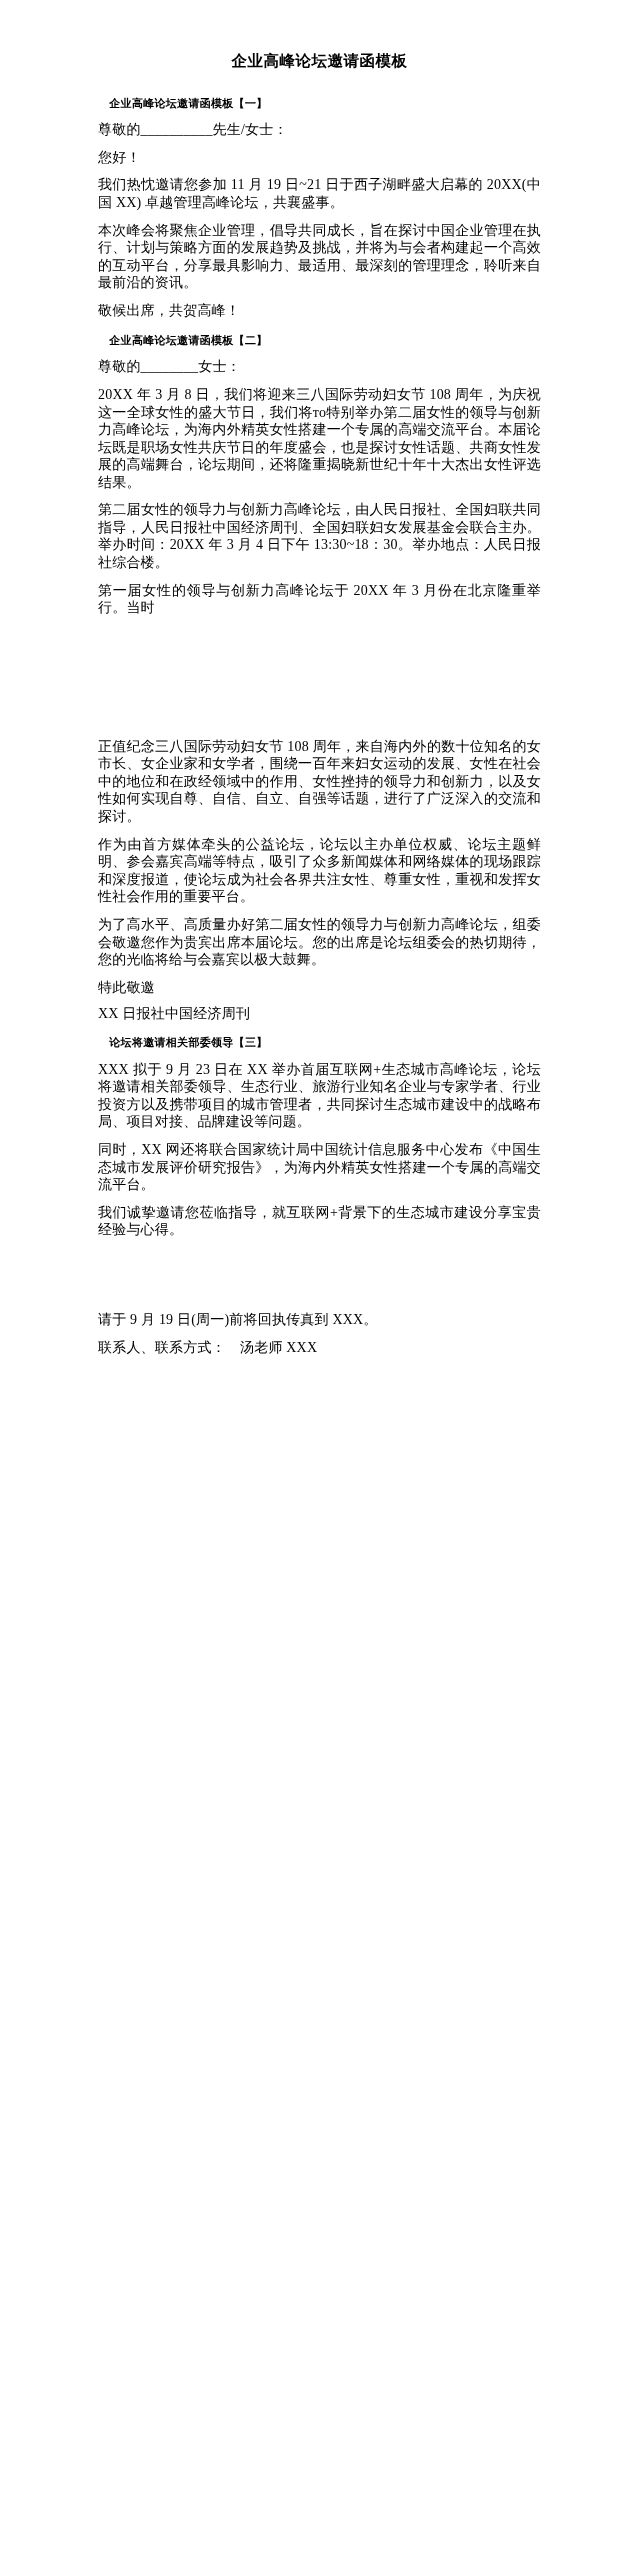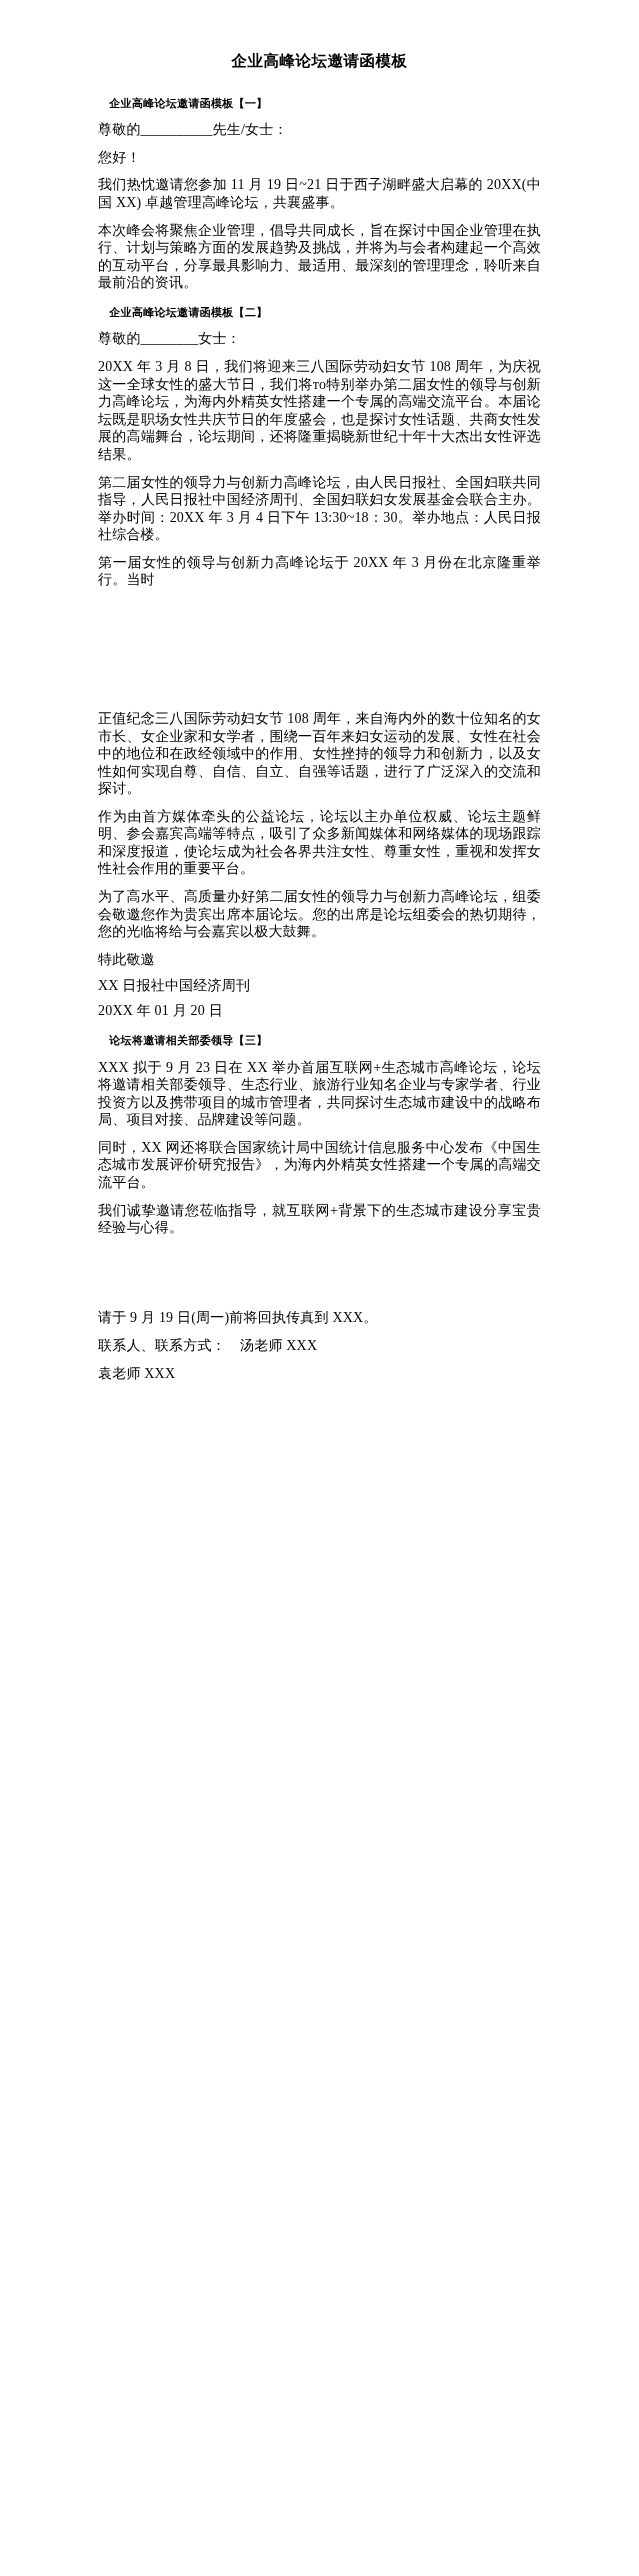--- a/index.html
+++ b/index.html
@@ -67,47 +67,46 @@
 
   <h1 class="doc-title">企业高峰论坛邀请函模板</h1>
 
   <div class="content">
 
     <div class="section-head">企业高峰论坛邀请函模板【一】</div>
     <p class="para">尊敬的__________先生/女士：</p>
     <p class="para">您好！</p>
     <p class="para">我们热忱邀请您参加 11 月 19 日~21 日于西子湖畔盛大启幕的 20XX(中国 XX) 卓越管理高峰论坛，共襄盛事。</p>
     <p class="para">本次峰会将聚焦企业管理，倡导共同成长，旨在探讨中国企业管理在执行、计划与策略方面的发展趋势及挑战，并将为与会者构建起一个高效的互动平台，分享最具影响力、最适用、最深刻的管理理念，聆听来自最前沿的资讯。</p>
+    <p class="para">敬候出席，共贺高峰！</p>
 
     <div class="section-head">企业高峰论坛邀请函模板【二】</div>
     <p class="para">尊敬的________女士：</p>
     <p class="para">20XX 年 3 月 8 日，我们将迎来三八国际劳动妇女节 108 周年，为庆祝这一全球女性的盛大节日，我们将то特别举办第二届女性的领导与创新力高峰论坛，为海内外精英女性搭建一个专属的高端交流平台。本届论坛既是职场女性共庆节日的年度盛会，也是探讨女性话题、共商女性发展的高端舞台，论坛期间，还将隆重揭晓新世纪十年十大杰出女性评选结果。</p>
     <p class="para">第二届女性的领导力与创新力高峰论坛，由人民日报社、全国妇联共同指导，人民日报社中国经济周刊、全国妇联妇女发展基金会联合主办。举办时间：20XX 年 3 月 4 日下午 13:30~18：30。举办地点：人民日报社综合楼。</p>
     <p class="para">第一届女性的领导与创新力高峰论坛于 20XX 年 3 月份在北京隆重举行。当时</p>
 
     <div class="blank-gap-lg"></div>
 
     <p class="para">正值纪念三八国际劳动妇女节 108 周年，来自海内外的数十位知名的女市长、女企业家和女学者，围绕一百年来妇女运动的发展、女性在社会中的地位和在政经领域中的作用、女性挫持的领导力和创新力，以及女性如何实现自尊、自信、自立、自强等话题，进行了广泛深入的交流和探讨。</p>
     <p class="para">作为由首方媒体牵头的公益论坛，论坛以主办单位权威、论坛主题鲜明、参会嘉宾高端等特点，吸引了众多新闻媒体和网络媒体的现场跟踪和深度报道，使论坛成为社会各界共注女性、尊重女性，重视和发挥女性社会作用的重要平台。</p>
     <p class="para">为了高水平、高质量办好第二届女性的领导力与创新力高峰论坛，组委会敬邀您作为贵宾出席本届论坛。您的出席是论坛组委会的热切期待，您的光临将给与会嘉宾以极大鼓舞。</p>
 
     <div class="sign-block">
       <p class="para">特此敬邀</p>
       <p class="para">XX 日报社中国经济周刊</p>
-      <p class="para">20XX 年 01 月 20 日</p>
     </div>
 
     <div class="section-head">论坛将邀请相关部委领导【三】</div>
     <p class="para">XXX 拟于 9 月 23 日在 XX 举办首届互联网+生态城市高峰论坛，论坛将邀请相关部委领导、生态行业、旅游行业知名企业与专家学者、行业投资方以及携带项目的城市管理者，共同探讨生态城市建设中的战略布局、项目对接、品牌建设等问题。</p>
     <p class="para">同时，XX 网还将联合国家统计局中国统计信息服务中心发布《中国生态城市发展评价研究报告》，为海内外精英女性搭建一个专属的高端交流平台。</p>
     <p class="para">我们诚挚邀请您莅临指导，就互联网+背景下的生态城市建设分享宝贵经验与心得。</p>
 
     <div class="tail-gap"></div>
 
     <p class="para">请于 9 月 19 日(周一)前将回执传真到 XXX。</p>
     <p class="para">联系人、联系方式：　汤老师 XXX</p>
-    <p class="para">袁老师 XXX</p>
 
     <div class="bottom-fill"></div>
 
   </div>
 </div>
 
 
 </body></html>

